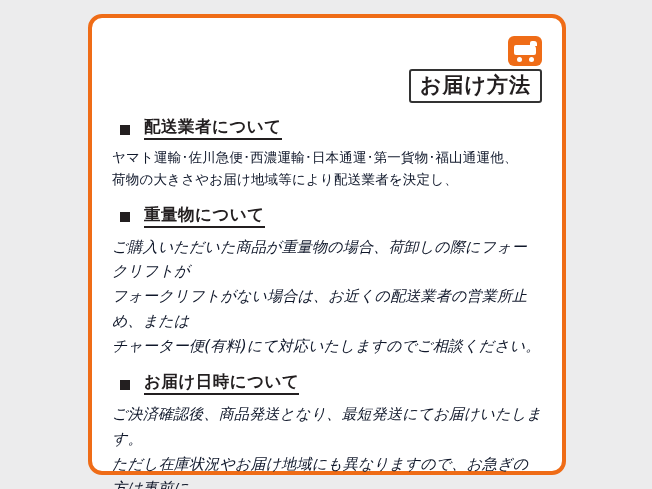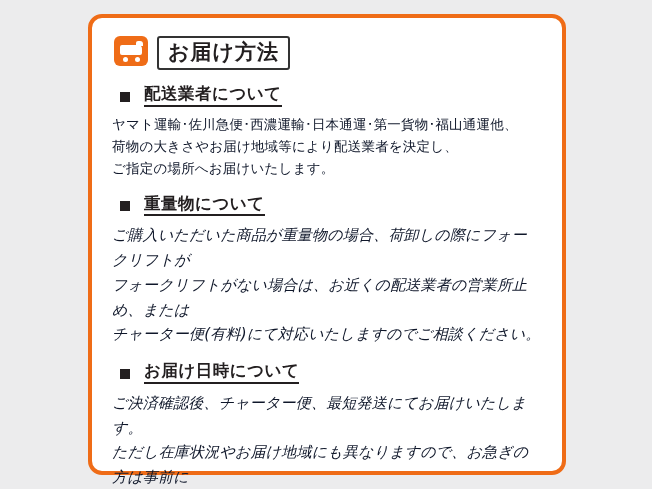--- a/index.html
+++ b/index.html
@@ -27,23 +27,24 @@
     width: 478px;
     height: 461px;
     background: #ffffff;
     border: 4px solid #ef6c17;
     border-radius: 14px;
     box-sizing: border-box;
     padding: 14px 20px 10px 20px;
   }
   .title-row {
     display: flex;
-    align-items: flex-start;
-    gap: 9px;
+    align-items: flex-end;
+    gap: 3px;
     margin: 4px 0 14px 2px;
+    flex-direction: column;
   }
   .truck-icon {
     width: 34px;
     height: 30px;
     background: #ef6c17;
     border-radius: 6px;
     position: relative;
     flex: 0 0 auto;
   }
   .truck-icon .cab {
@@ -142,21 +143,20 @@
     </div>
 
     <div class="section">
       <div class="sec-head">
         <div class="sec-square"></div>
         <div class="sec-title">配送業者について</div>
       </div>
       <div class="sec-body">
         <p>ヤマト運輸･佐川急便･西濃運輸･日本通運･第一貨物･福山通運他、</p>
         <p>荷物の大きさやお届け地域等により配送業者を決定し、</p>
-        <p>ご指定の場所へお届けいたします。</p>
       </div>
     </div>
 
     <div class="section">
       <div class="sec-head">
         <div class="sec-square"></div>
         <div class="sec-title">重量物について</div>
       </div>
       <div class="sec-body small">
         <p>ご購入いただいた商品が重量物の場合、荷卸しの際にフォークリフトが</p>
@@ -164,21 +164,21 @@
         <p>チャーター便(有料)にて対応いたしますのでご相談ください。</p>
       </div>
     </div>
 
     <div class="section">
       <div class="sec-head">
         <div class="sec-square"></div>
         <div class="sec-title">お届け日時について</div>
       </div>
       <div class="sec-body small">
-        <p>ご決済確認後、チャーター便、最短発送にてお届けいたします。</p>
+        <p>ご決済確認後、商品発送となり、最短発送にてお届けいたします。</p>
         <p>ただし在庫状況やお届け地域にも異なりますので、お急ぎの方は事前に</p>
         <p>お問合せください。</p>
 
       </div>
     </div>
 
   </div>
 </div>
 
 </body></html>

